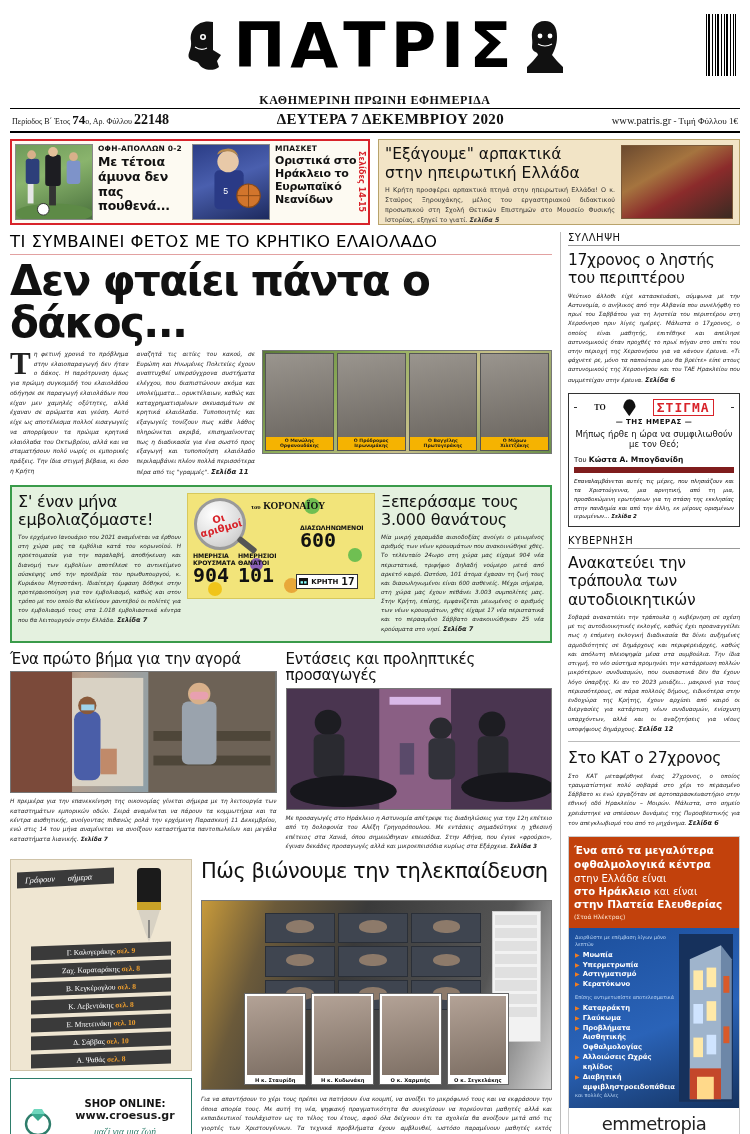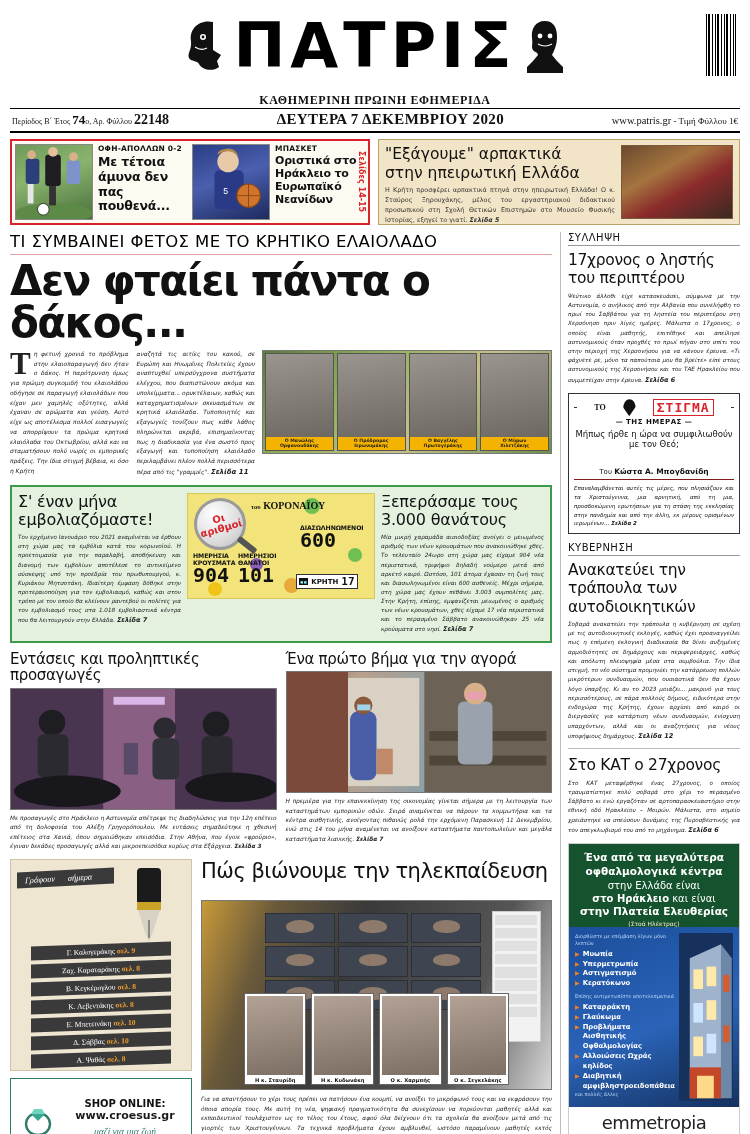--- a/index.html
+++ b/index.html
@@ -169,27 +169,27 @@
   .stigma { border: 1px solid #333; padding: 5px; margin: 8px 0; }
   .stigma-top { display: flex; align-items: center; justify-content: center; gap: 17px; }
   .st-line { flex: 1; height: 1px; background: #333; }
   .st-to { font-size: 8px; font-weight: 700; font-family: "Liberation Serif", serif; }
   .st-dot { width: 13px; height: 17px; background: #111; border-radius: 50% 50% 50% 50% / 60% 60% 40% 40%;
      clip-path: polygon(50% 100%, 0 45%, 0 0, 100% 0, 100% 45%); }
   .st-word { border: 1.5px solid #d8232a; color: #d8232a; font-weight: 700; font-size: 13px;
      letter-spacing: 1px; padding: 0 3px; font-family: "DejaVu Sans Mono", monospace; }
   .st-sub { text-align: center; font-size: 7px; font-weight: 700; letter-spacing: 0.5px; margin-top: 2px; }
   .st-q { text-align: center; font-size: 8.5px; margin-top: 3px; }
-  .st-by { font-size: 7px; border-bottom: 1px solid #7f1d1d; padding-bottom: 3px; margin-top: 18px; text-align: center; }
+  .st-by { font-size: 7px; border-bottom: 6px solid #7f1d1d; padding-bottom: 3px; margin-top: 6px; }
   .st-by b { font-size: 7.5px; }
   .st-body { font-size: 5.5px; line-height: 1.6; text-align: justify; margin-top: 4px; font-style: italic; }
 
   
   .ad { margin-top: 8px; border: 1px solid #ccc; }
-  .ad-top { background: #14532d; color: #fff; text-align: center; padding: 7px 5px 0; }
+  .ad-top { background: #c2410c; color: #fff; text-align: left; padding: 7px 5px 8px; }
   .ad-l1 { font-size: 10.5px; font-weight: 700; line-height: 1.32; }
   .ad-l2 { font-size: 10px; font-weight: 400; line-height: 1.32; }
   .ad-l2 b { font-weight: 700; }
   .ad-l3 { font-size: 6px; color: #fde8d4; margin-top: 1px; }
   .ad-mid { background: linear-gradient(160deg,#1c4f9c 0%,#2a63b8 55%,#14325f 100%); display: flex; padding: 6px; min-height: 118px; }
   .ad-list { flex: 0 0 76px; color: #fff; }
   .ad-note { font-size: 5px; color: #bcd7f5; line-height: 1.35; margin-bottom: 3px; }
   .ad-li { font-size: 6.8px; font-weight: 700; display: flex; gap: 3px; align-items: flex-start; line-height: 1.45; }
   .ad-li .tri { color: #ef7d22; font-size: 6px; }
   .ad-img { flex: 1; margin-left: 4px; background: linear-gradient(165deg,#2b4f85 0%,#6f86a8 40%,#cfd8e4 70%,#9aa8bb 100%); position: relative; }
@@ -393,20 +393,44 @@
         <div class="cv-col">
           <div class="cv-head">Ξεπεράσαμε τους 3.000 θανάτους</div>
           <div class="cv-body">
             <span>Μία μικρή χαραμάδα αισιοδοξίας ανοίγει ο μειωμένος αριθμός των νέων κρουσμάτων που ανακοινώθηκε χθες. Το τελευταίο 24ωρο στη χώρα μας είχαμε 904 νέα περιστατικά, τριψήφιο δηλαδή νούμερο μετά από αρκετό καιρό. Ωστόσο, 101 άτομα έχασαν τη ζωή τους και διασωληνωμένοι είναι 600 ασθενείς. Μέχρι σήμερα, στη χώρα μας έχουν πεθάνει 3.003 συμπολίτες μας. Στην Κρήτη, επίσης, εμφανίζεται μειωμένος ο αριθμός των νέων κρουσμάτων, χθες είχαμε 17 νέα περιστατικά και το περασμένο Σάββατο ανακοινώθηκαν 25 νέα κρούσματα στο νησί.</span>
             <span class="cv-page">Σελίδα 7</span>
           </div>
         </div>
       </div>
 
       <div class="two-stories">
+        <div class="story">
+          <div class="story-head">Ένα πρώτο βήμα για την αγορά</div>
+          <div class="story-photo ph-market">
+            <svg viewBox="0 0 260 122" preserveAspectRatio="none" style="width:100%;height:100%">
+              <rect x="0" y="0" width="60" height="122" fill="#7b4a3a"></rect>
+              <rect x="60" y="6" width="70" height="110" fill="#d9d2c4"></rect>
+              <rect x="135" y="0" width="125" height="122" fill="#6d6256"></rect>
+              <rect x="140" y="60" width="115" height="10" fill="#4e4639"></rect>
+              <rect x="140" y="85" width="115" height="10" fill="#4e4639"></rect>
+              <rect x="62" y="40" width="26" height="70" rx="8" fill="#4a5ea8"></rect>
+              <circle cx="75" cy="34" r="9" fill="#8a5a3a"></circle>
+              <rect x="69" y="33" width="13" height="6" fill="#9fd3ea"></rect>
+              <rect x="88" y="78" width="16" height="26" fill="#c08a6a"></rect>
+              <rect x="168" y="30" width="34" height="64" rx="6" fill="#9aa3ad"></rect>
+              <circle cx="185" cy="22" r="11" fill="#d8b08a"></circle>
+              <rect x="176" y="20" width="18" height="8" rx="4" fill="#e8a0b0"></rect>
+            </svg>
+          </div>
+          <div class="story-cap">
+            <span>Η πρεμιέρα για την επανεκκίνηση της οικονομίας γίνεται σήμερα με τη λειτουργία των καταστημάτων εμπορικών οδών. Σειρά αναμένεται να πάρουν τα κομμωτήρια και τα κέντρα αισθητικής, ανοίγοντας πιθανώς ρολά την ερχόμενη Παρασκευή 11 Δεκεμβρίου, ενώ στις 14 του μήνα αναμένεται να ανοίξουν καταστήματα παντοπωλείων και μεγάλα καταστήματα λιανικής.</span>
+            <b>Σελίδα 7</b>
+          </div>
+        </div>
+
         <div class="story">
           <div class="story-head">Εντάσεις και προληπτικές προσαγωγές</div>
           <div class="story-photo ph-police">
             <svg viewBox="0 0 258 122" preserveAspectRatio="none" style="width:100%;height:100%">
               <rect x="0" y="0" width="258" height="122" fill="#4a3550"></rect>
               <rect x="90" y="0" width="70" height="122" fill="#8a5f84"></rect>
               <rect x="100" y="8" width="50" height="8" fill="#d9b8e8"></rect>
               <circle cx="40" cy="34" r="13" fill="#1d1d22"></circle>
               <rect x="26" y="46" width="30" height="44" rx="6" fill="#2a2a30"></rect>
               <circle cx="200" cy="36" r="13" fill="#1d1d22"></circle>
@@ -416,44 +440,20 @@
               <ellipse cx="55" cy="104" rx="52" ry="16" fill="#17171c"></ellipse>
               <ellipse cx="215" cy="100" rx="45" ry="15" fill="#17171c"></ellipse>
               <rect x="110" y="55" width="14" height="32" fill="#5a4a6a"></rect>
             </svg>
           </div>
           <div class="story-cap">
             <span>Με προσαγωγές στο Ηράκλειο η Αστυνομία απέτρεψε τις διαδηλώσεις για την 12η επέτειο από τη δολοφονία του Αλέξη Γρηγορόπουλου. Με εντάσεις σημαδεύτηκε η χθεσινή επέτειος στα Χανιά, όπου σημειώθηκαν επεισόδια. Στην Αθήνα, που έγινε «φρούριο», έγιναν δεκάδες προσαγωγές αλλά και μικροεπεισόδια κυρίως στα Εξάρχεια.</span>
             <b>Σελίδα 3</b>
           </div>
         </div>
-
-        <div class="story">
-          <div class="story-head">Ένα πρώτο βήμα για την αγορά</div>
-          <div class="story-photo ph-market">
-            <svg viewBox="0 0 260 122" preserveAspectRatio="none" style="width:100%;height:100%">
-              <rect x="0" y="0" width="60" height="122" fill="#7b4a3a"></rect>
-              <rect x="60" y="6" width="70" height="110" fill="#d9d2c4"></rect>
-              <rect x="135" y="0" width="125" height="122" fill="#6d6256"></rect>
-              <rect x="140" y="60" width="115" height="10" fill="#4e4639"></rect>
-              <rect x="140" y="85" width="115" height="10" fill="#4e4639"></rect>
-              <rect x="62" y="40" width="26" height="70" rx="8" fill="#4a5ea8"></rect>
-              <circle cx="75" cy="34" r="9" fill="#8a5a3a"></circle>
-              <rect x="69" y="33" width="13" height="6" fill="#9fd3ea"></rect>
-              <rect x="88" y="78" width="16" height="26" fill="#c08a6a"></rect>
-              <rect x="168" y="30" width="34" height="64" rx="6" fill="#9aa3ad"></rect>
-              <circle cx="185" cy="22" r="11" fill="#d8b08a"></circle>
-              <rect x="176" y="20" width="18" height="8" rx="4" fill="#e8a0b0"></rect>
-            </svg>
-          </div>
-          <div class="story-cap">
-            <span>Η πρεμιέρα για την επανεκκίνηση της οικονομίας γίνεται σήμερα με τη λειτουργία των καταστημάτων εμπορικών οδών. Σειρά αναμένεται να πάρουν τα κομμωτήρια και τα κέντρα αισθητικής, ανοίγοντας πιθανώς ρολά την ερχόμενη Παρασκευή 11 Δεκεμβρίου, ενώ στις 14 του μήνα αναμένεται να ανοίξουν καταστήματα παντοπωλείων και μεγάλα καταστήματα λιανικής.</span>
-            <b>Σελίδα 7</b>
-          </div>
-        </div>
       </div>
 
       <div class="bottom">
         <div class="writers">
           <div class="writers-box">
             <svg class="pen" viewBox="0 0 54 80">
               <path d="M20 2 h16 a4 4 0 0 1 4 4 v30 h-24 v-30 a4 4 0 0 1 4 -4 z" fill="#1b1b1b"></path>
               <rect x="16" y="36" width="24" height="8" fill="#c9a227"></rect>
               <path d="M17 44 h22 l-7 22 l-4 10 l-4 -10 z" fill="#d8d2c4"></path>
               <path d="M28 54 v18" stroke="#6a6a6a" stroke-width="1.4"></path>

